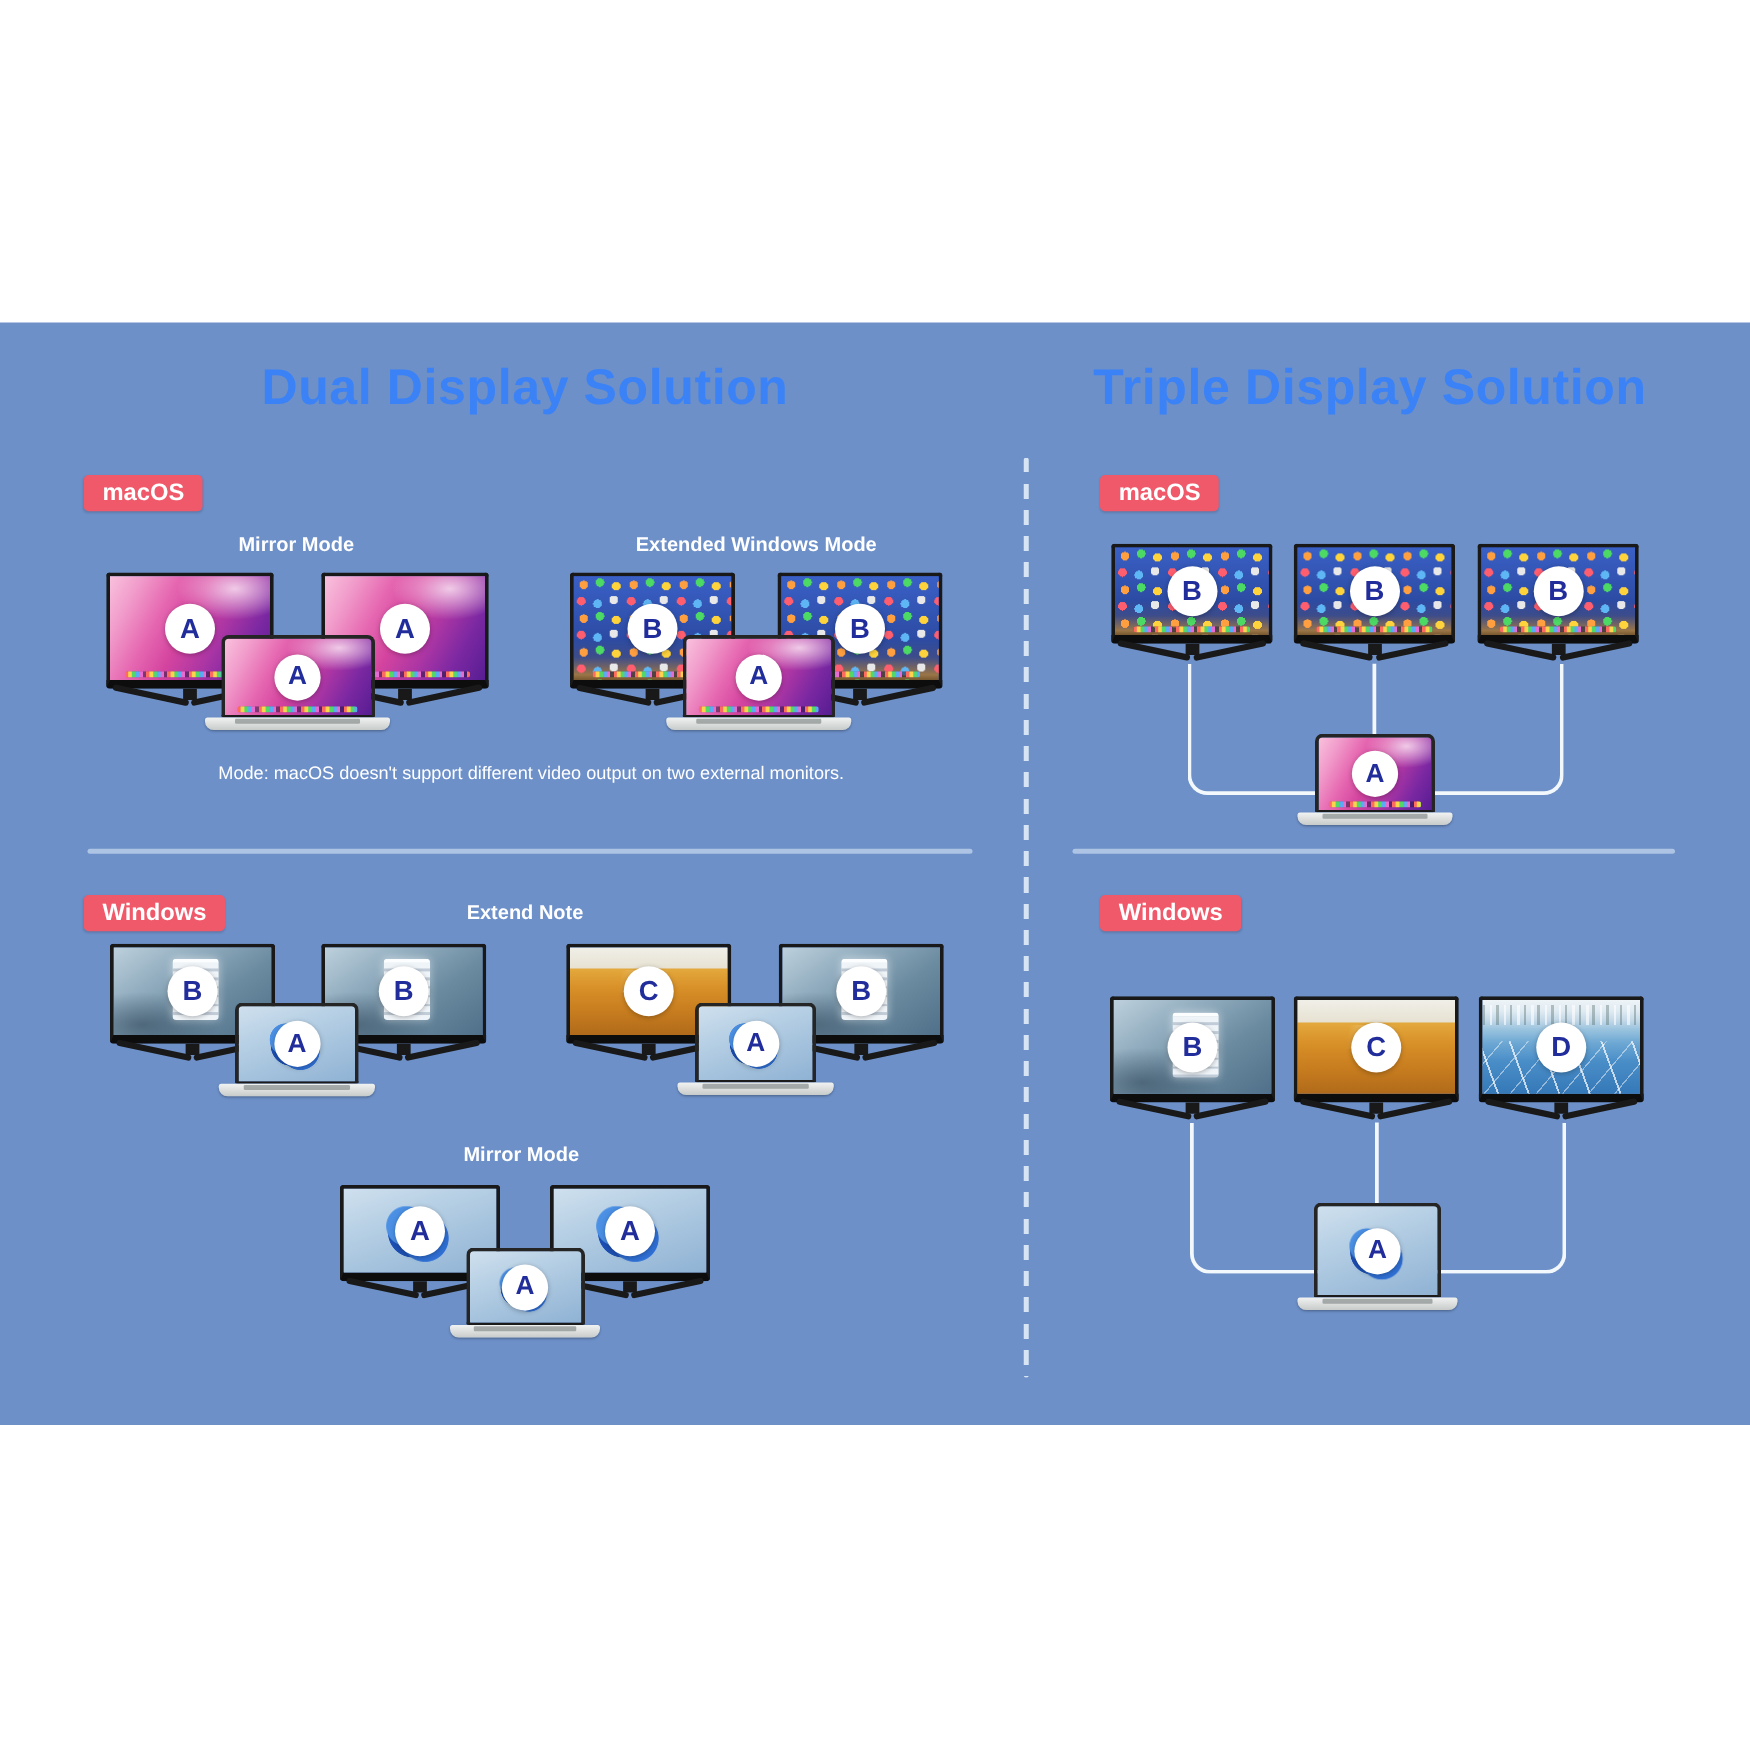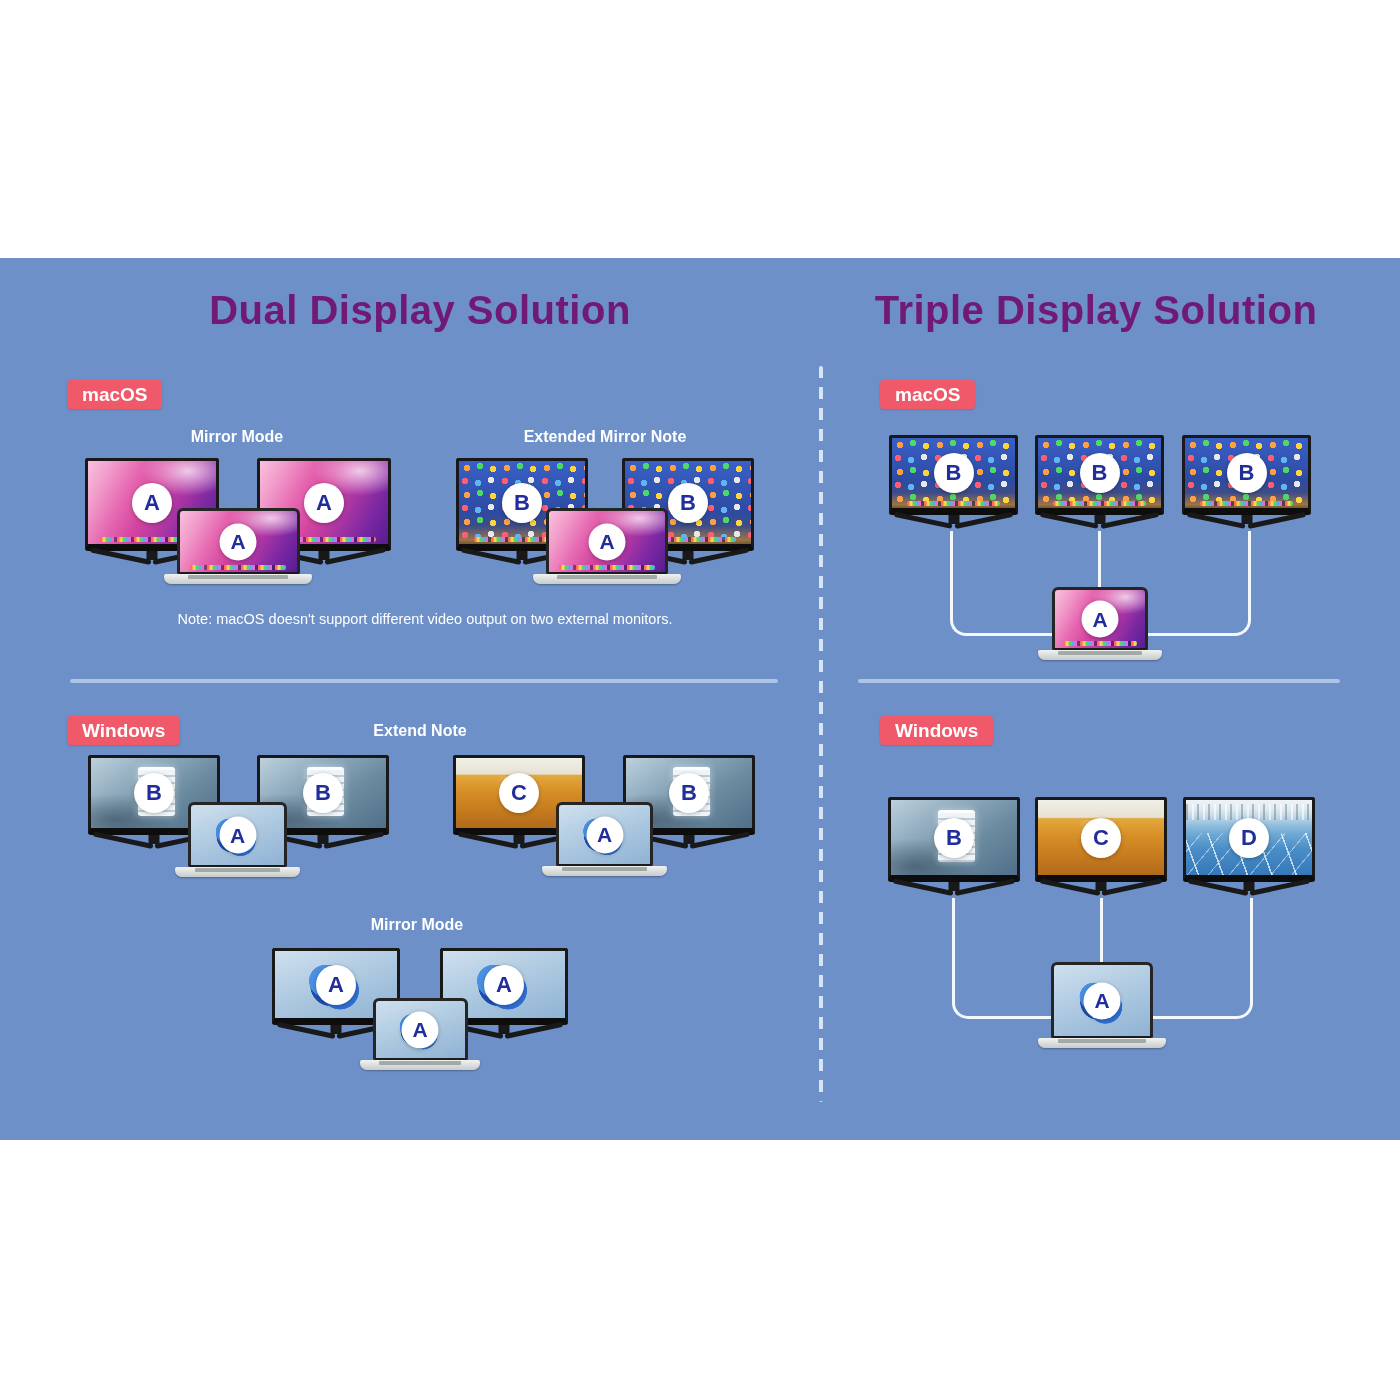--- a/index.html
+++ b/index.html
@@ -1,20 +1,20 @@
 <!DOCTYPE html>
 <html><head>
 <meta charset="utf-8">
 <style>
   html,body{margin:0;padding:0;background:#ffffff;}
   #canvas{position:relative;width:1400px;height:1400px;background:#ffffff;overflow:hidden;
           font-family:"Liberation Sans","DejaVu Sans",sans-serif;}
   .panel{position:absolute;left:0;top:258px;width:1400px;height:882px;background:#6d90c9;}
 
-  .section-title{position:absolute;width:700px;text-align:center;color:#701a75;
+  .section-title{position:absolute;width:700px;text-align:center;color:#3b82f6;
     font-weight:bold;font-size:40px;letter-spacing:.5px;}
   .os-badge{position:absolute;background:#f0596a;color:#ffffff;font-weight:bold;font-size:19px;
     padding:3px 15px;border-radius:4px;line-height:23px;box-shadow:0 1px 2px rgba(0,0,0,.15);}
   .mode-label{position:absolute;width:320px;text-align:center;color:#ffffff;font-weight:bold;font-size:16px;}
   .note{position:absolute;left:75px;top:611px;width:700px;text-align:center;color:#ffffff;font-size:14.5px;}
   .hdiv{position:absolute;height:4px;background:rgba(226,238,250,.55);border-radius:2px;}
   .vdash{position:absolute;left:819px;top:366px;width:4px;height:736px;border-radius:2px;
     background:repeating-linear-gradient(180deg,#d7e4f3 0 12px,transparent 12px 21px);}
 
   
@@ -117,25 +117,25 @@
   <div class="vdash"></div>
   <div class="hdiv" style="left:70px;top:679px;width:708px;"></div>
   <div class="hdiv" style="left:858px;top:679px;width:482px;"></div>
 
   <div class="os-badge" style="left:67px;top:380px;">macOS</div>
   <div class="os-badge" style="left:67px;top:716px;">Windows</div>
   <div class="os-badge" style="left:880px;top:380px;">macOS</div>
   <div class="os-badge" style="left:880px;top:716px;">Windows</div>
 
   <div class="mode-label" style="left:77px;top:428px;">Mirror Mode</div>
-  <div class="mode-label" style="left:445px;top:428px;">Extended Mirror Note</div>
+  <div class="mode-label" style="left:445px;top:428px;">Extended Windows Mode</div>
   <div class="mode-label" style="left:260px;top:722px;">Extend Note</div>
   <div class="mode-label" style="left:257px;top:916px;">Mirror Mode</div>
 
-  <div class="note">Note: macOS doesn't support different video output on two external monitors.</div>
+  <div class="note">Mode: macOS doesn't support different video output on two external monitors.</div>
 
   <div class="monitor" style="left:85px;top:458px;width:134px;">
     <div class="m-screen wp-monterey" style="height:93px;">
       <span class="tag">A</span>
     </div>
     <div class="m-stand">
         <span class="m-neck"></span>
         <span class="m-leg l"></span>
         <span class="m-leg r"></span>
       </div>

